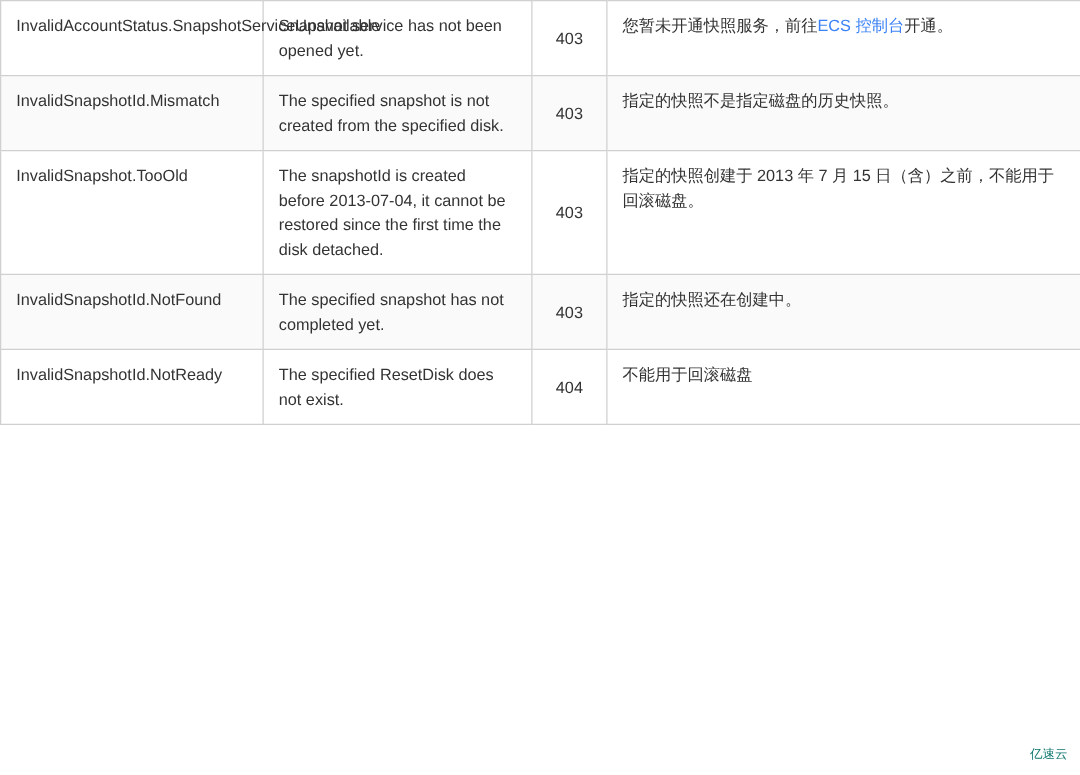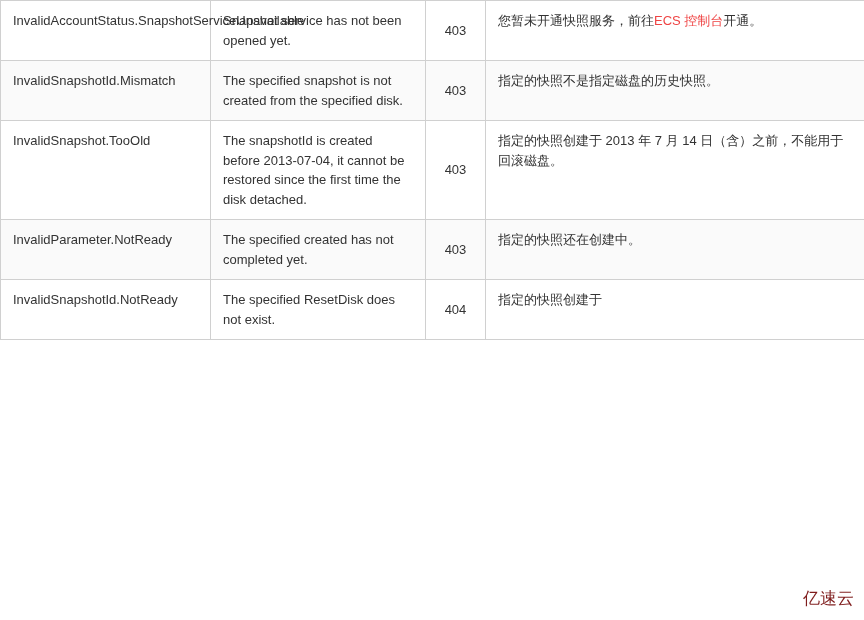--- a/index.html
+++ b/index.html
@@ -22,29 +22,29 @@
     }
     td.code-col {
       text-align: center;
       vertical-align: middle;
     }
     col.col1 { width: 210px; }
     col.col2 { width: 215px; }
     col.col3 { width: 60px; }
     col.col4 { width: 379px; }
     .link {
-      color: #ef4444;
+      color: #3b82f6;
       text-decoration: none;
     }
     .watermark {
       position: fixed;
       bottom: 10px;
       right: 10px;
-      font-size: 17px;
-      color: #7f1d1d;
+      font-size: 10px;
+      color: #0f766e;
       margin-left: 15px;
     }
     tr:nth-child(odd) td {
       background: #fff;
     }
     tr:nth-child(even) td {
       background: #fafafa;
     }
   </style>
 </head>
@@ -67,30 +67,30 @@
       <tr>
         <td>InvalidSnapshotId.Mismatch</td>
         <td>The specified snapshot is not created from the specified disk.</td>
         <td class="code-col">403</td>
         <td>指定的快照不是指定磁盘的历史快照。</td>
       </tr>
       <tr>
         <td>InvalidSnapshot.TooOld</td>
         <td>The snapshotId is created before 2013-07-04, it cannot be restored since the first time the disk detached.</td>
         <td class="code-col">403</td>
-        <td>指定的快照创建于 2013 年 7 月 14 日（含）之前，不能用于回滚磁盘。</td>
+        <td>指定的快照创建于 2013 年 7 月 15 日（含）之前，不能用于回滚磁盘。</td>
       </tr>
       <tr>
-        <td>InvalidParameter.NotReady</td>
-        <td>The specified created has not completed yet.</td>
+        <td>InvalidSnapshotId.NotFound</td>
+        <td>The specified snapshot has not completed yet.</td>
         <td class="code-col">403</td>
         <td>指定的快照还在创建中。</td>
       </tr>
       <tr>
         <td>InvalidSnapshotId.NotReady</td>
         <td>The specified ResetDisk does not exist.</td>
         <td class="code-col">404</td>
-        <td>指定的快照创建于</td>
+        <td>不能用于回滚磁盘</td>
       </tr>
     </tbody>
 </table>
 
 <div class="watermark">亿速云</div>
 
 </body></html>

